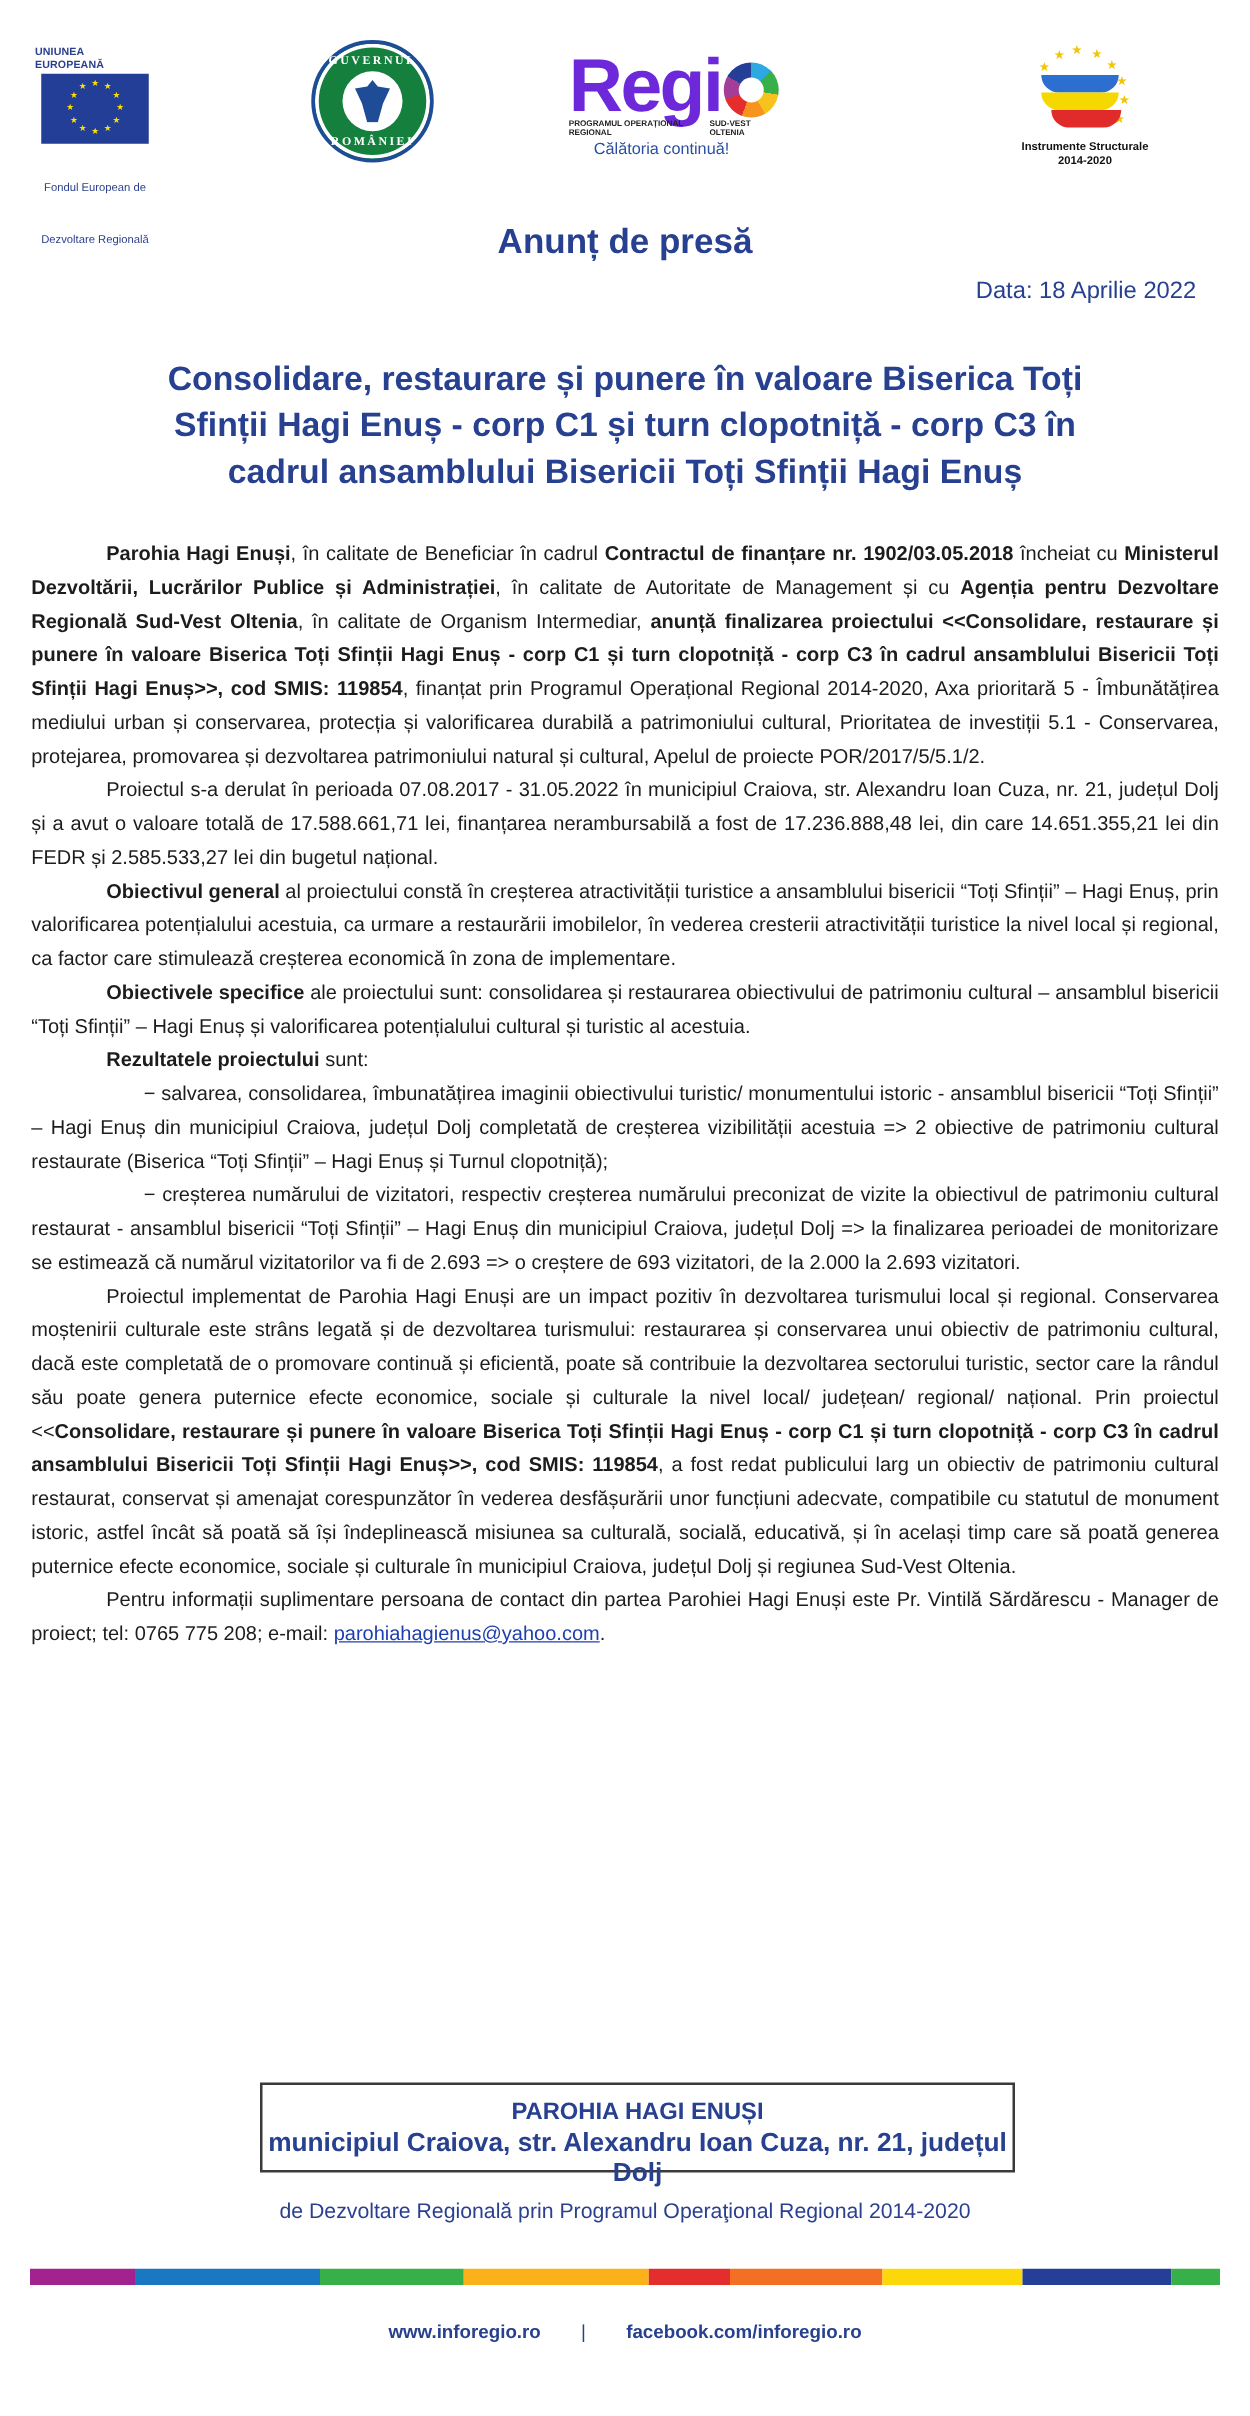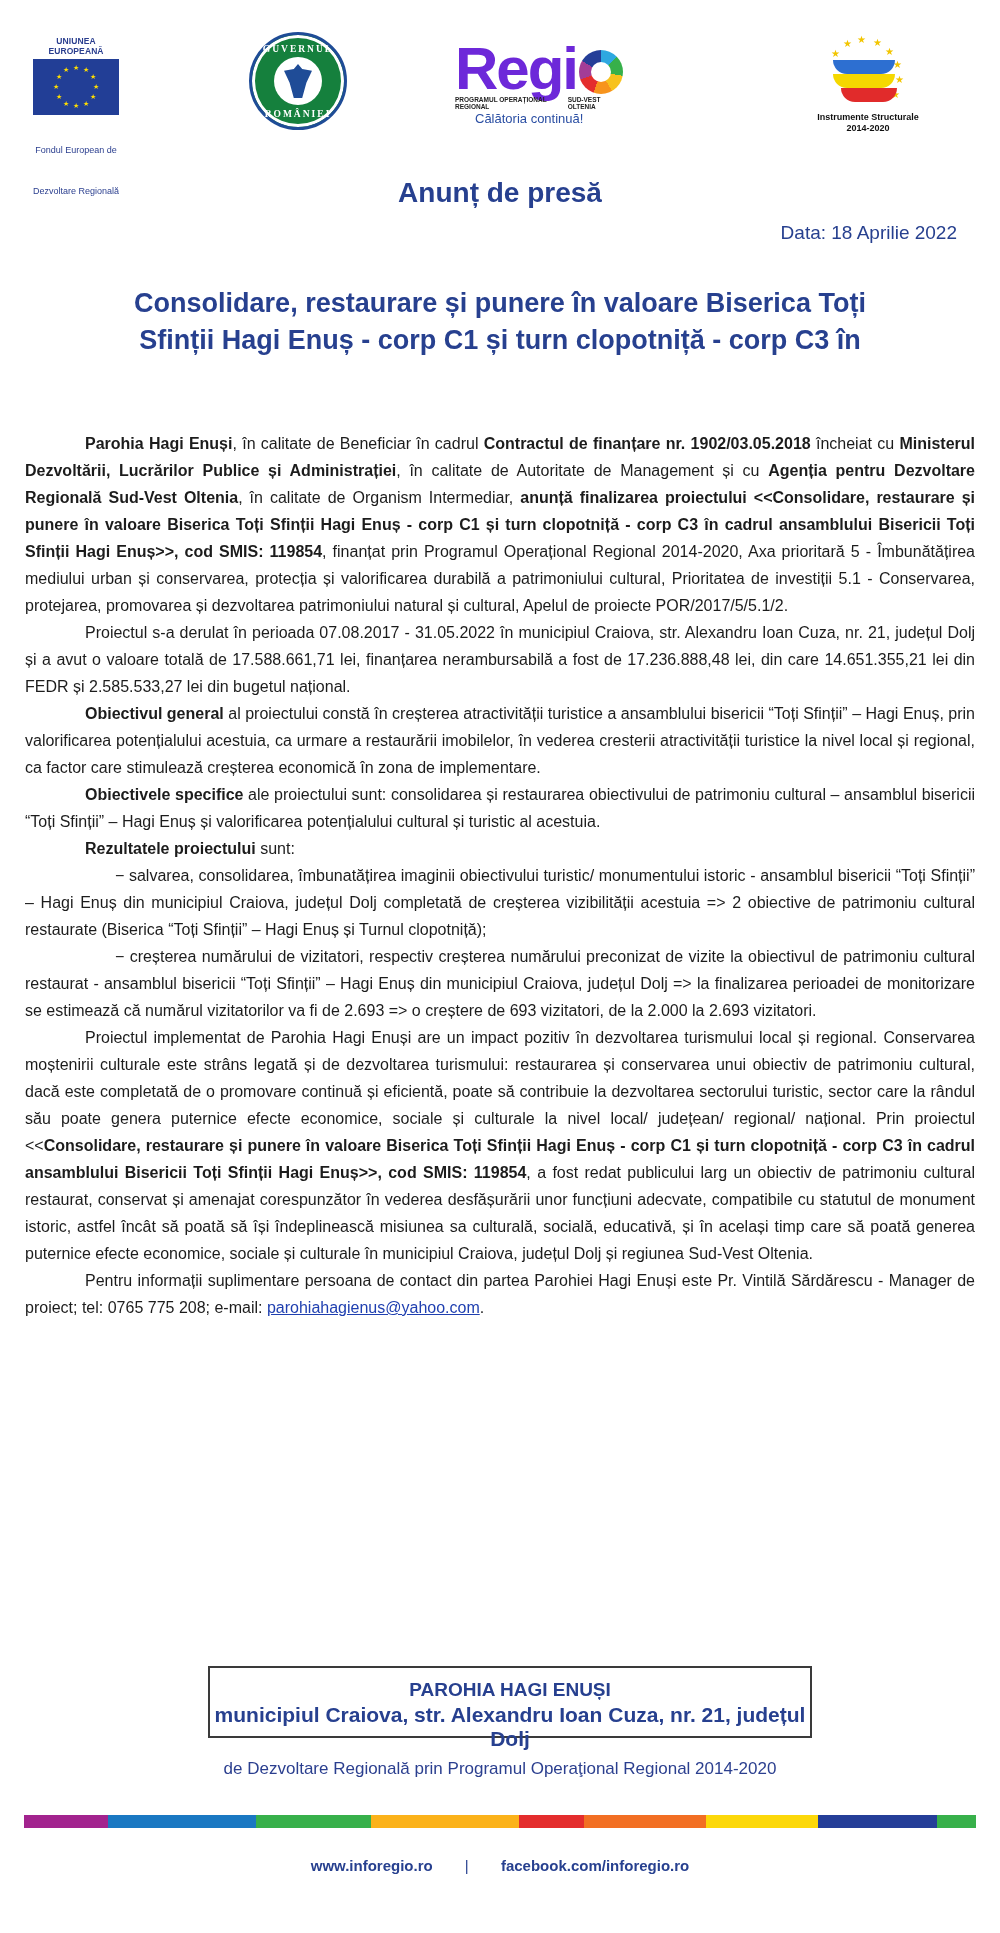--- a/index.html
+++ b/index.html
@@ -4,21 +4,21 @@
 <style>
   * { box-sizing: border-box; margin: 0; padding: 0; }
   html, body { width: 1000px; height: 1933px; background: #ffffff; overflow: hidden; }
   body { position: relative; font-family: "Liberation Sans", sans-serif; color: #1a1a1a; }
 
   .logos { position: absolute; top: 30px; left: 0; width: 1000px; height: 120px; }
   .logo { position: absolute; }
 
   
   .eu { left: 28px; top: 6px; width: 96px; }
-  .eu .cap { font-size: 8.5px; color: #2b3f8f; text-align: center; font-weight: bold; letter-spacing: 0.1px; }
+  .eu .cap { font-size: 8.5px; color: #2b3f8f; font-weight: bold; letter-spacing: 0.1px; }
   .eu .flag { width: 86px; height: 56px; background: #223e96; margin: 3px auto 3px; position: relative; }
   .eu .star { position: absolute; width: 5px; height: 5px; color: #ffdd00; font-size: 7px; line-height: 5px; }
   .eu .sub { font-size: 9px; color: #2b3f8f; text-align: center; line-height: 11px; margin-top: 30px; }
 
   
   .gov { left: 249px; top: 2px; width: 98px; height: 98px; border-radius: 50%; background: #15803d; border: 3px solid #1f4c97; box-shadow: inset 0 0 0 3px #ffffff; }
   .gov .inner { position: absolute; left: 22px; top: 22px; width: 48px; height: 48px; border-radius: 50%; background: #ffffff; display: flex; align-items: center; justify-content: center; }
   .gov .eagle { width: 28px; height: 34px; background: #1f4c97; clip-path: polygon(50% 0, 65% 15%, 100% 20%, 80% 55%, 65% 100%, 35% 100%, 20% 55%, 0 20%, 35% 15%); }
   .gov .ring-text { position: absolute; width: 100%; text-align: center; color: #ffffff; font-size: 9.5px; font-weight: bold; letter-spacing: 2px; font-family: "Liberation Serif", serif; }
   .gov .rt-top { top: 9px; }
@@ -129,20 +129,21 @@
     <div class="cap">Instrumente Structurale</div>
     <div class="cap">2014-2020</div>
   </div>
 </div>
 
 <h1 class="press-title">Anunț de presă</h1>
 <div class="date">Data: 18 Aprilie 2022</div>
 <h2 class="headline">
   <span>Consolidare, restaurare și punere în valoare Biserica Toți</span><br>
   <span>Sfinții Hagi Enuș - corp C1 și turn clopotniță - corp C3 în</span><br>
+  <span>cadrul ansamblului Bisericii Toți Sfinții Hagi Enuș</span>
 </h2>
 
 <div class="body">
   <p><b>Parohia Hagi Enuși</b><span>, în calitate de Beneficiar în cadrul </span><b>Contractul de finanțare nr. 1902/03.05.2018</b><span> încheiat cu </span><b>Ministerul Dezvoltării, Lucrărilor Publice și Administrației</b><span>, în calitate de Autoritate de Management și cu </span><b>Agenția pentru Dezvoltare Regională Sud-Vest Oltenia</b><span>, în calitate de Organism Intermediar, </span><b>anunță finalizarea proiectului &lt;&lt;Consolidare, restaurare și punere în valoare Biserica Toți Sfinții Hagi Enuș - corp C1 și turn clopotniță - corp C3 în cadrul ansamblului Bisericii Toți Sfinții Hagi Enuș&gt;&gt;, cod SMIS: 119854</b><span>, finanțat prin Programul Operațional Regional 2014-2020, Axa prioritară 5 - Îmbunătățirea mediului urban și conservarea, protecția și valorificarea durabilă a patrimoniului cultural, Prioritatea de investiții 5.1 - Conservarea, protejarea, promovarea și dezvoltarea patrimoniului natural și cultural, Apelul de proiecte POR/2017/5/5.1/2.</span></p>
 
   <p>Proiectul s-a derulat în perioada 07.08.2017 - 31.05.2022 în municipiul Craiova, str. Alexandru Ioan Cuza, nr. 21, județul Dolj și a avut o valoare totală de 17.588.661,71 lei, finanțarea nerambursabilă a fost de 17.236.888,48 lei, din care 14.651.355,21 lei din FEDR și 2.585.533,27 lei din bugetul național.</p>
 
   <p><b>Obiectivul general</b><span> al proiectului constă în creșterea atractivității turistice a ansamblului bisericii “Toți Sfinții” – Hagi Enuș, prin valorificarea potențialului acestuia, ca urmare a restaurării imobilelor, în vederea cresterii atractivității turistice la nivel local și regional, ca factor care stimulează creșterea economică în zona de implementare.</span></p>
 
   <p><b>Obiectivele specifice</b><span> ale proiectului sunt: consolidarea și restaurarea obiectivului de patrimoniu cultural – ansamblul bisericii “Toți Sfinții” – Hagi Enuș și valorificarea potențialului cultural și turistic al acestuia.</span></p>

